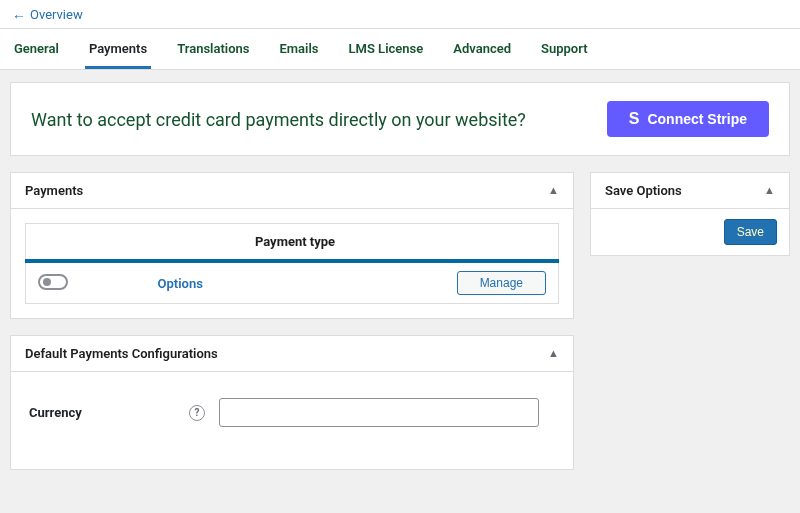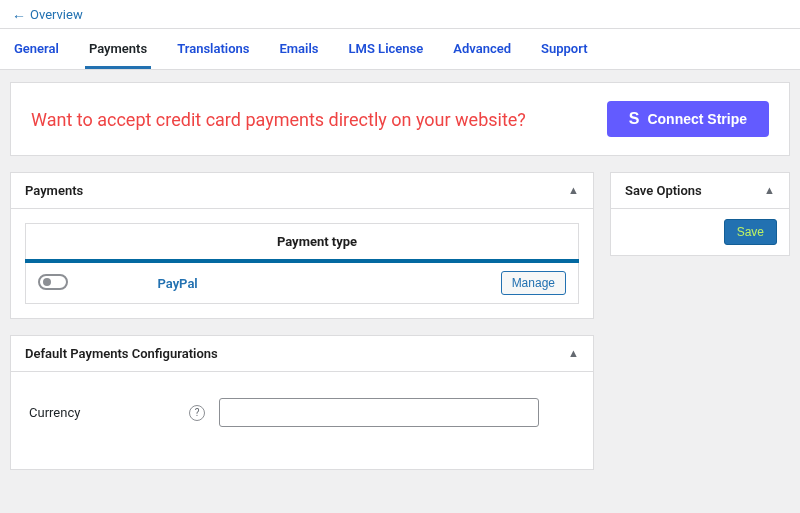--- a/index.html
+++ b/index.html
@@ -3,60 +3,60 @@
 <meta charset="utf-8">
 <style>
   * { box-sizing: border-box; margin: 0; padding: 0; }
   body { font-family: -apple-system, BlinkMacSystemFont, "Segoe UI", Roboto, sans-serif; font-size: 13px; color: #1e1e1e; background: #f0f0f1; width: 800px; height: 513px; overflow: hidden; }
 
   .top-bar { background: #fff; border-bottom: 1px solid #dcdcde; padding: 6px 12px; display: flex; align-items: center; }
   .overview-link { color: #2271b1; font-size: 13px; text-decoration: none; display: flex; align-items: center; gap: 4px; }
   .overview-link .arr { font-size: 14px; }
 
   .tabs { background: #fff; border-bottom: 1px solid #dcdcde; padding: 0 10px; display: flex; gap: 22px; }
-  .tab { padding: 12px 4px 10px; color: #1d4ed8; font-weight: 600; font-size: 13px; cursor: pointer; border-bottom: 3px solid transparent; }
+  .tab { padding: 12px 4px 10px; color: #14532d; font-weight: 600; font-size: 13px; cursor: pointer; border-bottom: 3px solid transparent; }
   .tab.active { color: #1d2327; border-bottom-color: #2271b1; }
 
   .content { padding: 12px 10px; }
 
   .stripe-banner { background: #fff; border: 1px solid #dcdcde; padding: 18px 20px; display: flex; align-items: center; justify-content: space-between; margin-bottom: 16px; }
-  .stripe-banner-text { font-size: 18px; font-weight: 400; color: #ef4444; }
+  .stripe-banner-text { font-size: 18px; font-weight: 400; color: #14532d; }
   .stripe-btn { background: #635bff; color: #fff; border: none; padding: 10px 22px; font-size: 14px; font-weight: 600; border-radius: 4px; display: flex; align-items: center; gap: 8px; cursor: pointer; }
   .stripe-logo { font-weight: 800; font-size: 16px; line-height: 1; }
 
   .cols { display: flex; gap: 16px; align-items: flex-start; }
   .col-main { flex: 1; }
-  .col-side { width: 180px; }
+  .col-side { width: 200px; }
 
   .panel { background: #fff; border: 1px solid #dcdcde; margin-bottom: 16px; }
   .panel-head { padding: 10px 14px; border-bottom: 1px solid #dcdcde; display: flex; justify-content: space-between; align-items: center; font-weight: 600; font-size: 13px; }
   .panel-head .caret { color: #646970; font-size: 11px; cursor: pointer; }
   .panel-body { padding: 14px; }
 
   .pay-table { width: 100%; border: 1px solid #dcdcde; border-collapse: collapse; }
   .pay-table th { text-align: center; font-weight: 700; padding: 10px 12px; border-bottom: 4px solid #0369a1; font-size: 13px; }
   .pay-table td { padding: 8px 12px; border-bottom: 1px solid #dcdcde; vertical-align: middle; font-size: 13px; }
   .pay-table tr:last-child td { border-bottom: none; }
   .th-toggle { width: 120px; }
   .th-actions { width: 80px; }
 
   .toggle { width: 30px; height: 16px; border: 2px solid #8c8f94; border-radius: 10px; position: relative; background: #fff; cursor: pointer; display: inline-block; }
   .toggle::after { content: ""; position: absolute; width: 8px; height: 8px; border-radius: 50%; background: #8c8f94; top: 2px; left: 3px; }
 
   .pay-link { color: #2271b1; font-weight: 600; text-decoration: none; }
-  .manage-btn { background: #f6f7f7; border: 1px solid #2271b1; color: #2271b1; font-size: 12px; padding: 4px 10px; border-radius: 3px; cursor: pointer; }
+  .manage-btn { background: #f6f7f7; border: 1px solid #2271b1; color: #2271b1; font-size: 12px; padding: 4px 22px; border-radius: 3px; cursor: pointer; }
 
   .config-row { display: flex; align-items: center; padding: 12px 4px 28px; }
-  .config-label { width: 190px; font-size: 13px; color: #1d2327; display: flex; align-items: center; gap: 6px; }
+  .config-label { width: 190px; font-size: 13px; color: #1d2327; display: flex; align-items: center; gap: 6px; font-weight: bold; }
   .help-icon { display: inline-flex; width: 16px; height: 16px; border: 1px solid #8c8f94; border-radius: 50%; font-size: 10px; color: #646970; align-items: center; justify-content: center; margin-left: auto; margin-right: 14px; }
   .config-input { flex: 1; max-width: 320px; }
   .config-input input { width: 100%; padding: 6px 8px; border: 1px solid #8c8f94; border-radius: 3px; font-size: 13px; background: #fff; }
 
   .save-body { padding: 10px 12px; text-align: right; }
-  .save-btn { background: #2271b1; color: #bef264; border: 1px solid #135e96; padding: 5px 12px; font-size: 12px; border-radius: 3px; cursor: pointer; }
+  .save-btn { background: #2271b1; color: #fef9c3; border: 1px solid #135e96; padding: 5px 12px; font-size: 12px; border-radius: 3px; cursor: pointer; }
 </style>
 </head>
 <body>
 
 <div class="top-bar">
   <a href="#" class="overview-link">
     <span class="arr">←</span>
     <span>Overview</span>
   </a>
 </div>
@@ -94,21 +94,21 @@
             <thead>
               <tr>
                 <th class="th-toggle"></th>
                 <th>Payment type</th>
                 <th class="th-actions"></th>
               </tr>
             </thead>
             <tbody>
               <tr>
                 <td><span class="toggle"></span></td>
-                <td><a href="#" class="pay-link">PayPal</a></td>
+                <td><a href="#" class="pay-link">Options</a></td>
                 <td style="text-align:right;"><button class="manage-btn">Manage</button></td>
               </tr>
             </tbody>
           </table>
         </div>
       </div>
 
       <div class="panel">
         <div class="panel-head">
           <span>Default Payments Configurations</span>

